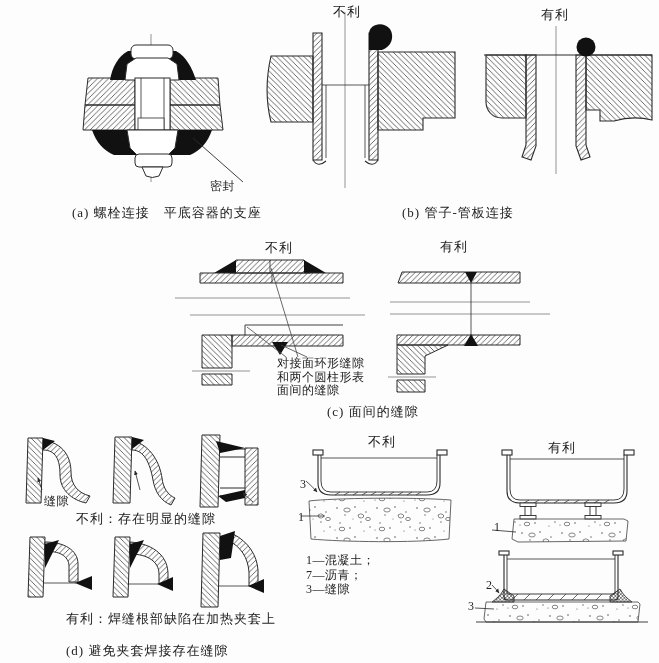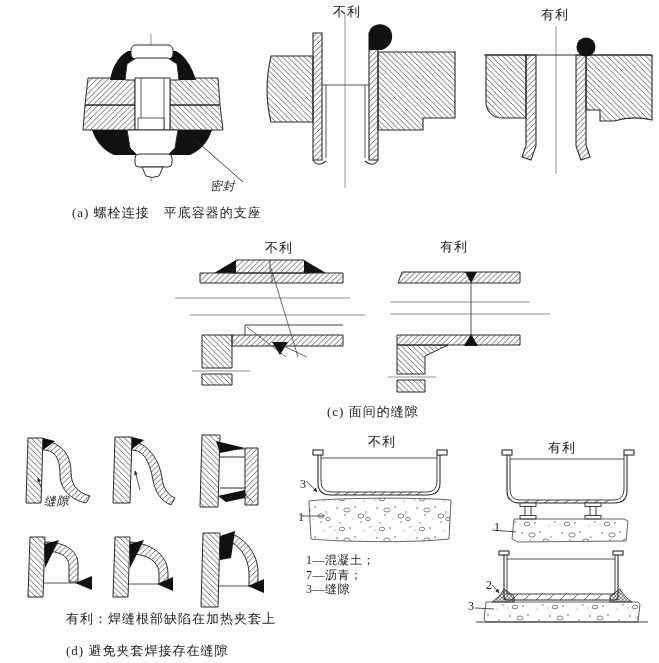--- a/index.html
+++ b/index.html
@@ -1,20 +1,20 @@
 <!DOCTYPE html>
 <html><head>
 <meta charset="utf-8">
 <style>
   html,body{margin:0;padding:0;background:#fdfdfd;}
   #canvas{position:relative;width:659px;height:663px;background:#fdfdfd;overflow:hidden;
           font-family:"Liberation Serif", serif;color:#222;}
   svg.panel{position:absolute;overflow:visible;}
   .lbl{position:absolute;white-space:nowrap;font-size:13px;color:#222;letter-spacing:1px;}
-  .lbl.small{font-size:12px;letter-spacing:0.5px;font-style:italic;}
+  .lbl.small{font-size:12px;letter-spacing:0.5px;}
   .lbl.cap{font-size:13px;}
   .ann{position:absolute;font-size:12px;line-height:13.5px;letter-spacing:0.5px;color:#222;}
   .digit{position:absolute;font-size:12px;color:#222;}
 </style>
 </head>
 <body>
 
 <div id="canvas">
 
   <svg width="0" height="0" style="position:absolute">
@@ -305,26 +305,33 @@
     <path d="M20,51 L172,51 L174,53 L172,71 L20,71 L18,68 Z" fill="url(#pconc)" stroke="#555" stroke-width="0.9"></path>
     <line x1="10" y1="71" x2="182" y2="71" stroke="#2b2b2b" stroke-width="0.9"></line>
     <path d="M26,34 Q30,38 33,42" fill="none" stroke="#2b2b2b" stroke-width="0.8" marker-end="url(#arr)"></path>
     <line x1="9" y1="57" x2="28" y2="58" stroke="#2b2b2b" stroke-width="0.8"></line>
   </svg>
 
   <div class="lbl" style="left:333px;top:3px">不利</div>
   <div class="lbl" style="left:541px;top:6px">有利</div>
   <div class="lbl small" style="left:210px;top:178px">密封</div>
   <div class="lbl cap" style="left:72px;top:204px">(a) 螺栓连接　平底容器的支座</div>
+  <div class="lbl cap" style="left:402px;top:204px">(b) 管子-管板连接</div>
 
   <div class="lbl" style="left:265px;top:239px">不利</div>
   <div class="lbl" style="left:440px;top:238px">有利</div>
+  <div class="ann" style="left:277px;top:357px">
+    <div>对接面环形缝隙</div>
+    <div>和两个圆柱形表</div>
+    <div>面间的缝隙</div>
+  </div>
   <div class="lbl cap" style="left:327px;top:403px">(c) 面间的缝隙</div>
 
   <div class="lbl small" style="left:44px;top:493px">缝隙</div>
+  <div class="lbl cap" style="left:76px;top:510px">不利：存在明显的缝隙</div>
   <div class="lbl cap" style="left:66px;top:610px">有利：焊缝根部缺陷在加热夹套上</div>
   <div class="lbl cap" style="left:66px;top:642px">(d) 避免夹套焊接存在缝隙</div>
 
   <div class="lbl" style="left:368px;top:433px">不利</div>
   <div class="lbl" style="left:548px;top:439px">有利</div>
 
   <div class="ann" style="left:306px;top:553px;line-height:14.5px">
     <div>1—混凝土；</div>
     <div>7—沥青；</div>
     <div>3—缝隙</div>

